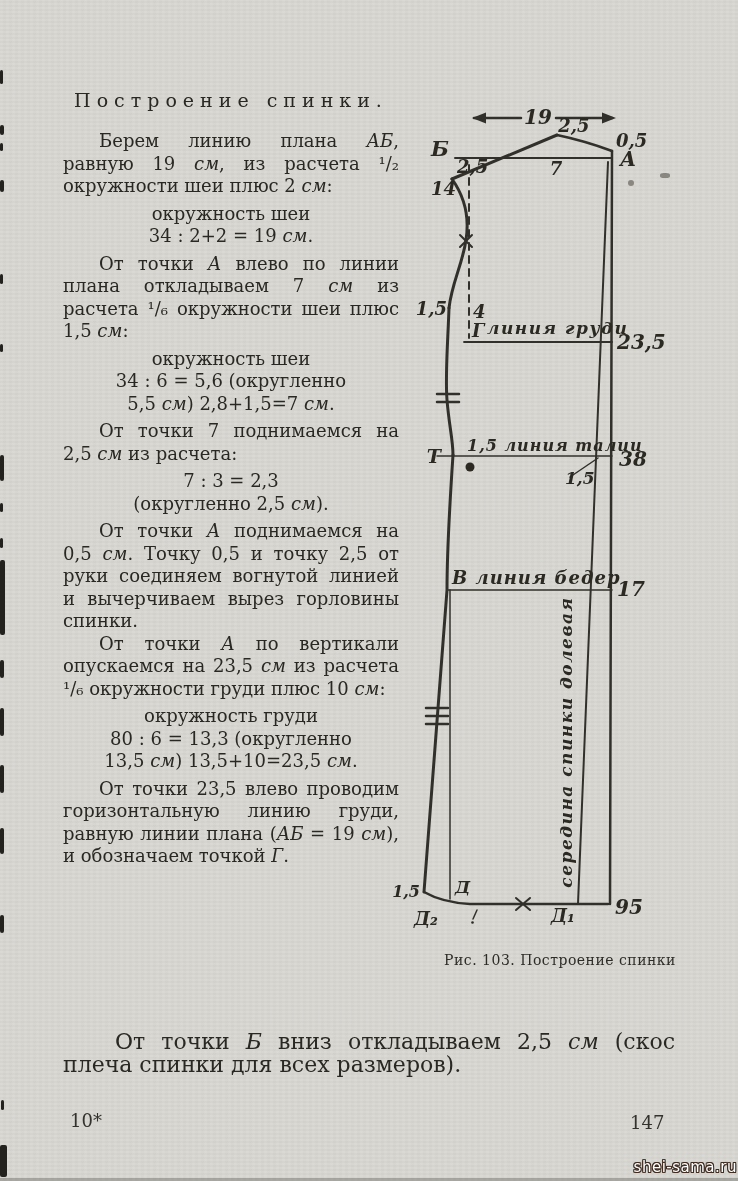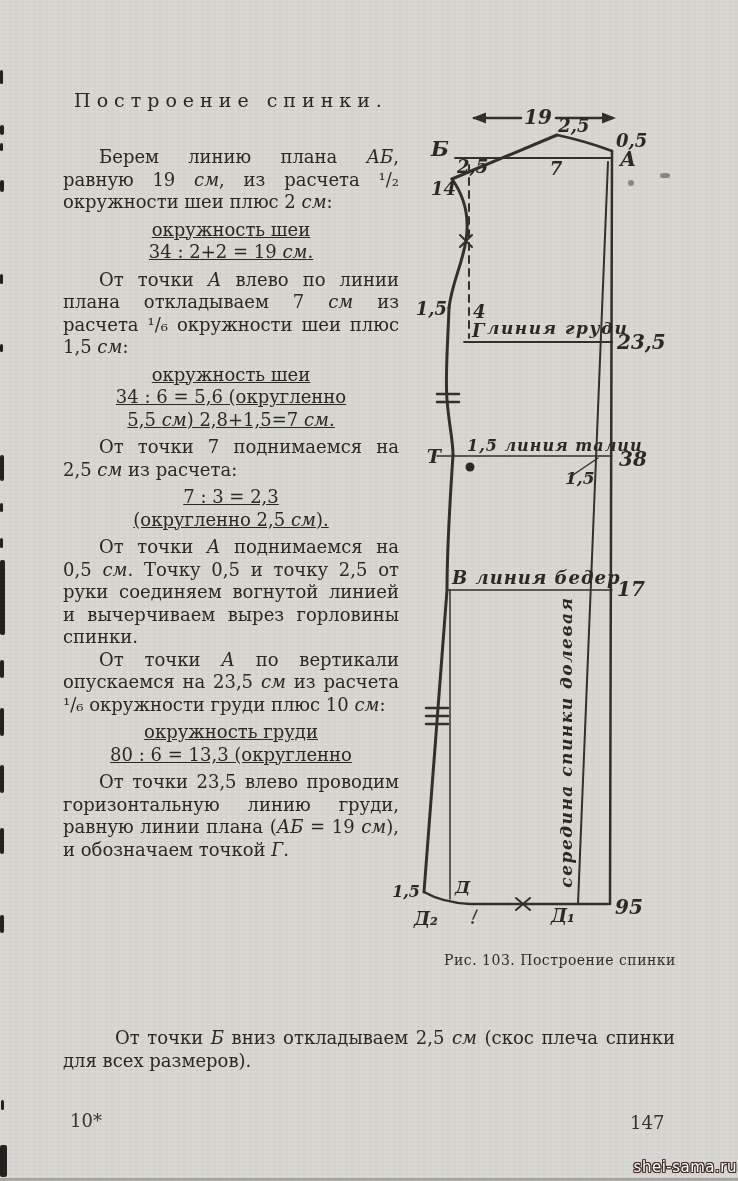--- a/index.html
+++ b/index.html
@@ -12,26 +12,26 @@
     font-family:"DejaVu Serif","Liberation Serif",serif;
     color:#2a2823;
   }
   .col{
     position:absolute;left:63px;top:88px;width:336px;
     font-size:18px;line-height:22.5px;text-align:justify;
   }
   .ttl1{text-align:center;letter-spacing:6px;font-size:19px;line-height:24px;white-space:nowrap;}
   .ttl2{text-align:center;font-size:21px;line-height:25px;letter-spacing:1px;}
   .para{margin:0;text-indent:36px;}
-  .para.first{margin-top:34px;}
-  .formula{margin:5px 0;text-align:center;text-indent:0;line-height:22.5px;text-decoration:underline;}
+  .para.first{margin-top:18px;}
+  .formula{margin:5px 0;text-align:center;text-indent:0;line-height:22.5px;}
   .it{font-style:italic;}
   .wide{
     position:absolute;left:63px;top:1008px;width:612px;
-    font-size:18px;line-height:23px;text-align:justify;text-indent:52px;
+    font-size:22px;line-height:23px;text-align:justify;text-indent:52px;
   }
   .caption{
     position:absolute;left:395px;top:952px;width:330px;text-align:center;
     font-size:14px;letter-spacing:.5px;color:#2e2c26;
   }
   .pgnum{position:absolute;font-size:18px;color:#34322c;margin-top:44px;}
   .pg-left{left:70px;top:1066px;}
   .pg-right{left:630px;top:1068px;}
   svg text{font-family:"DejaVu Serif","Liberation Serif",serif;font-style:italic;font-weight:700;fill:#2b2922;}
   .edge{position:absolute;background:#14120f;border-radius:2px;opacity:.92;}
@@ -72,20 +72,21 @@
     <div><span>7 : 3 = 2,3</span></div>
     <div><span>(округленно 2,5 </span><span class="it">см</span><span>).</span></div>
   </div>
 
   <p class="para"><span>От точки </span><span class="it">А</span><span> поднимаемся на 0,5 </span><span class="it">см</span><span>. Точку 0,5 и точку 2,5 от руки соединяем вогнутой линией и вычерчиваем вырез горловины спинки.</span></p>
   <p class="para"><span>От точки </span><span class="it">А</span><span> по вертикали опускаемся на 23,5 </span><span class="it">см</span><span> из расчета ¹/₆ окружности груди плюс 10 </span><span class="it">см</span><span>:</span></p>
 
   <div class="formula">
     <div><span>окружность груди</span></div>
     <div><span>80 : 6 = 13,3 (округленно</span></div>
+    <div><span>13,5 </span><span class="it">см</span><span>) 13,5+10=23,5 </span><span class="it">см</span><span>.</span></div>
   </div>
 
   <p class="para"><span>От точки 23,5 влево проводим горизонтальную линию груди, равную линии плана (</span><span class="it">АБ</span><span> = 19 </span><span class="it">см</span><span>), и обозначаем точкой </span><span class="it">Г</span><span>.</span></p>
 </div>
 
 <p class="wide"><span>От точки </span><span class="it">Б</span><span> вниз откладываем 2,5 </span><span class="it">см</span><span> (скос плеча спинки для всех размеров).</span></p>
 
 <svg style="position:absolute;left:0;top:0;" width="738" height="1181" viewBox="0 0 738 1181" xmlns="http://www.w3.org/2000/svg">
   <g stroke="#32302a" fill="none" stroke-linecap="round">
 

